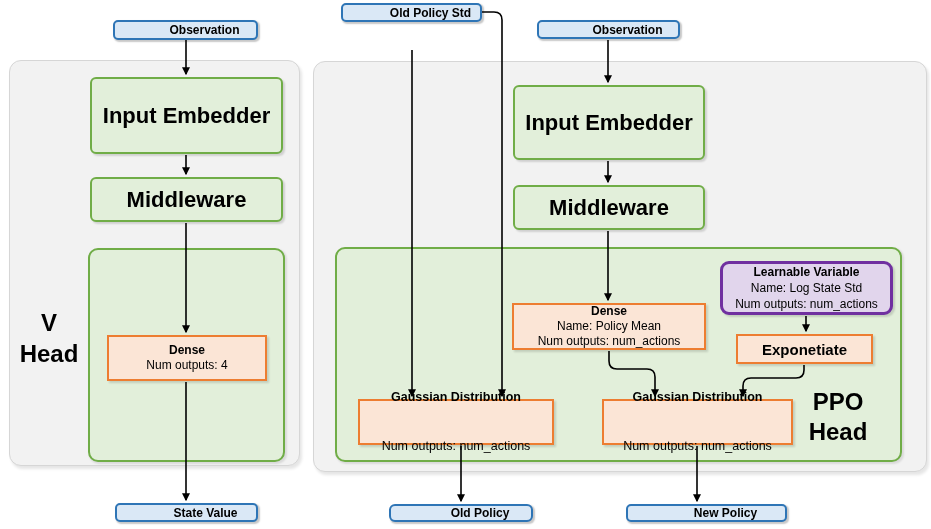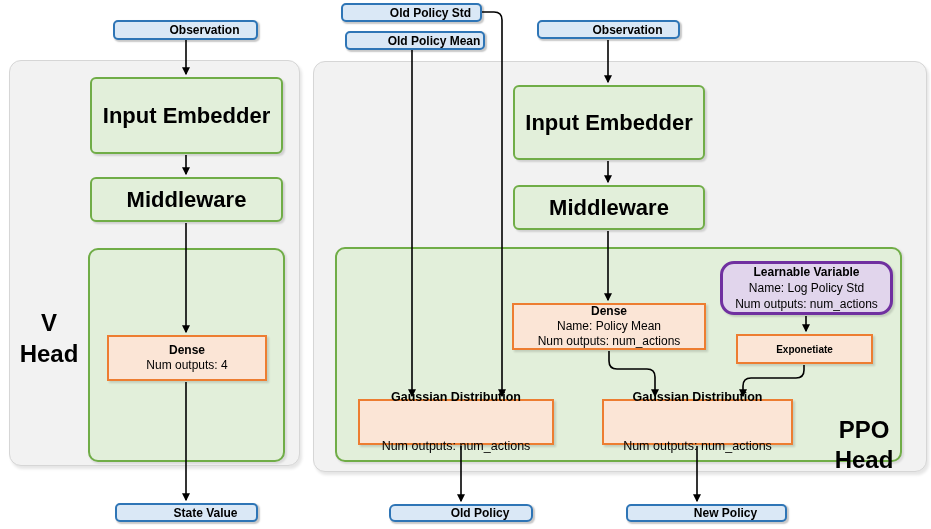--- a/index.html
+++ b/index.html
@@ -52,54 +52,51 @@
     <div>V</div>
     <div>Head</div>
   </div>
   <div class="node blue" style="left:115px;top:503px;width:143px;height:19px;justify-content:center;">
     <span>State Value</span>
   </div>
 
   <div class="node blue" style="left:341px;top:3px;width:141px;height:19px;">
     <span>Old Policy Std</span>
   </div>
-  <div class="node blue" style="left:345px;top:31px;width:140px;height:19px;">
-    <span>Old Policy Mean</span>
-  </div>
   <div class="node blue" style="left:537px;top:20px;width:143px;height:19px;">
     <span>Observation</span>
   </div>
   <div class="node green-node" style="left:513px;top:85px;width:192px;height:75px;">
     <span>Input Embedder</span>
   </div>
   <div class="node green-node" style="left:513px;top:185px;width:192px;height:45px;">
     <span>Middleware</span>
   </div>
   <div class="node orange" style="left:512px;top:303px;width:194px;height:47px;">
     <span class="bold-title">Dense</span>
     <span>Name: Policy Mean</span>
     <span>Num outputs: num_actions</span>
   </div>
-  <div class="node purple" style="left:720px;top:261px;width:173px;height:54px;border-radius:14px;">
+  <div class="node purple" style="left:720px;top:261px;width:173px;height:54px;">
     <span class="bold-title">Learnable Variable</span>
-    <span>Name: Log Policy Std</span>
+    <span>Name: Log State Std</span>
     <span>Num outputs: num_actions</span>
   </div>
   <div class="node orange" style="left:736px;top:334px;width:137px;height:30px;">
-    <span class="bold-title" style="font-size:10px;">Exponetiate</span>
+    <span class="bold-title" style="font-size:15px;">Exponetiate</span>
   </div>
   <div class="node orange gauss" style="left:358px;top:399px;width:196px;height:46px;">
     <span class="bold-title">Gaussian Distribution</span>
     <span>Num outputs: num_actions</span>
   </div>
   <div class="node orange gauss" style="left:602px;top:399px;width:191px;height:46px;">
     <span class="bold-title">Gaussian Distribution</span>
     <span>Num outputs: num_actions</span>
   </div>
-  <div class="big-label" style="left:816px;top:387px;width:96px;line-height:30px;margin-top:28px;">
+  <div class="big-label" style="left:790px;top:387px;width:96px;line-height:30px;">
     <div>PPO</div>
     <div>Head</div>
   </div>
   <div class="node blue" style="left:389px;top:504px;width:144px;height:18px;border-radius:6px;">
     <span>Old Policy</span>
   </div>
   <div class="node blue" style="left:626px;top:504px;width:161px;height:18px;">
     <span>New Policy</span>
   </div>
 

